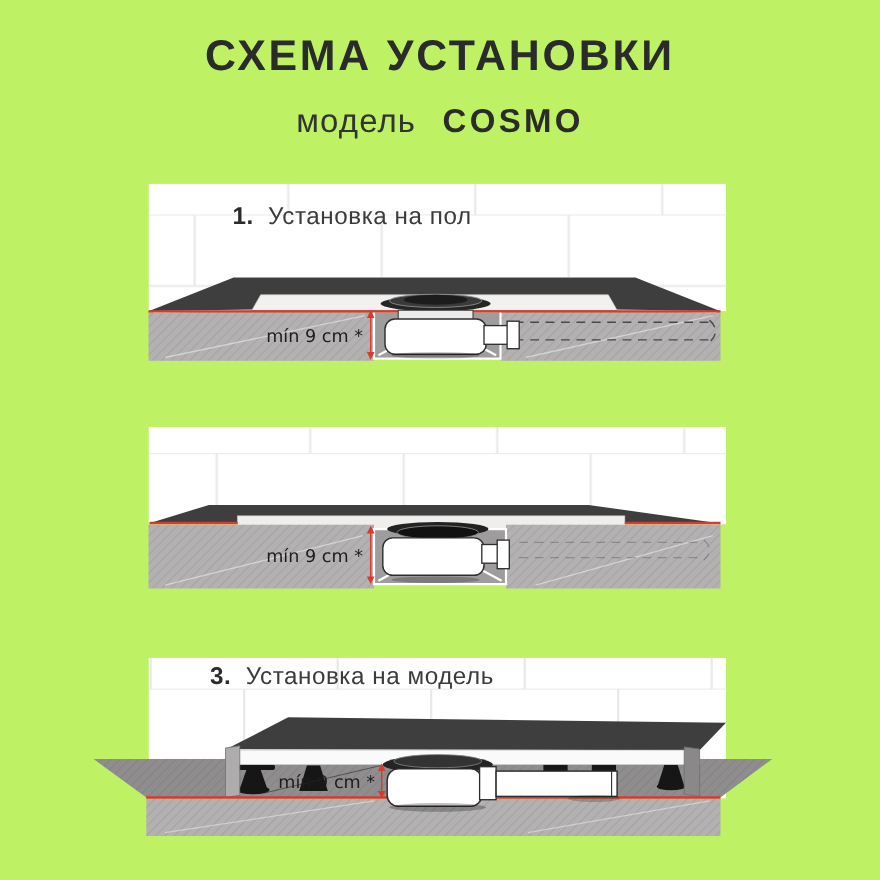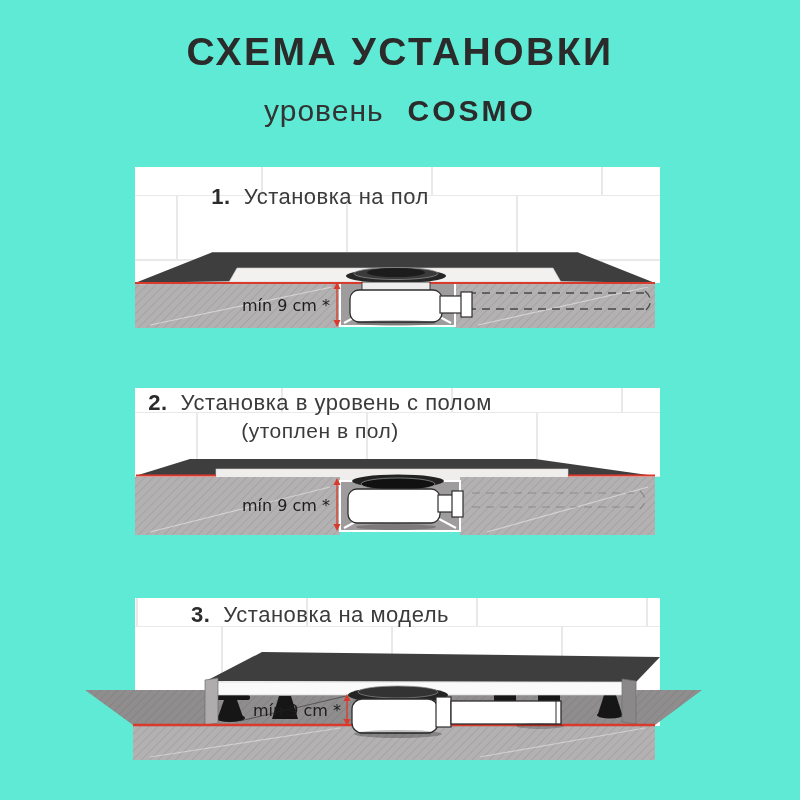--- a/index.html
+++ b/index.html
@@ -1,16 +1,16 @@
 <!DOCTYPE html>
 <html><head>
 <meta charset="utf-8">
 <style>
   html,body{margin:0;padding:0;background:#fff;}
-  #stage{position:relative;width:800px;height:800px;background:#5eead4;overflow:hidden;
+  #stage{position:relative;width:800px;height:800px;background:#bef264;overflow:hidden;
          font-family:"Liberation Sans","DejaVu Sans",sans-serif;}
   .abs{position:absolute;}
   
   .main-title{top:30px;left:0;width:800px;text-align:center;
     font-size:39px;font-weight:800;letter-spacing:2.5px;color:#2b2b2b;z-index:5;}
   .model-line{top:94px;left:0;width:800px;text-align:center;color:#2b2b2b;z-index:5;}
   .model-prefix{font-size:30px;font-weight:300;letter-spacing:1px;color:#333;}
   .model-name{font-size:30px;font-weight:800;letter-spacing:3px;margin-left:24px;}
   
   .sec-title{left:0;width:640px;text-align:center;color:#3b3b3b;z-index:3;
@@ -22,21 +22,21 @@
   svg.diagram{z-index:2;left:0;}
   .dim-text{font-family:"DejaVu Sans","Liberation Sans",sans-serif;font-size:16px;fill:#1c1c1c;}
 </style>
 </head>
 <body>
 
 <div id="stage">
 
   <div class="abs main-title">СХЕМА УСТАНОВКИ</div>
   <div class="abs model-line">
-    <span class="model-prefix">уровень</span><span class="model-name">COSMO</span>
+    <span class="model-prefix">модель</span><span class="model-name">COSMO</span>
   </div>
 
   <svg class="abs tiles" style="left:135px;top:167px;" width="525" height="116">
     <defs>
       <pattern id="tileP1" width="170" height="130" patternUnits="userSpaceOnUse" patternTransform="translate(0,28)">
         <rect width="170" height="130" fill="#ffffff"></rect>
         <path d="M0 0 H170 M0 65 H170 M42 0 V65 M127 65 V130" stroke="#e9e9e9" stroke-width="2" fill="none"></path>
       </pattern>
     </defs>
     <rect width="525" height="116" fill="url(#tileP1)"></rect>
@@ -59,24 +59,20 @@
         <path d="M0 0 H170 M0 65 H170 M42 0 V65 M127 65 V130" stroke="#e9e9e9" stroke-width="2" fill="none"></path>
       </pattern>
     </defs>
     <rect width="525" height="128" fill="url(#tileP3)"></rect>
   </svg>
 
   <div class="abs sec-title" style="top:183px;">
     <span class="sec-num">1.</span><span>Установка на пол</span>
   </div>
 
-  <div class="abs sec-title" style="top:389px;">
-    <span class="sec-num">2.</span><span>Установка в уровень с полом</span>
-    <span class="sec-sub">(утоплен в пол)</span>
-  </div>
 
   <div class="abs sec-title" style="top:601px;">
     <span class="sec-num">3.</span><span>Установка на модель</span>
   </div>
 
   <svg class="abs diagram" style="top:160px;" width="800" height="180" viewBox="0 0 800 180">
     <defs>
       <pattern id="hatchA1" width="6" height="6" patternUnits="userSpaceOnUse" patternTransform="rotate(45)">
         <rect width="6" height="6" fill="#b3b1b1"></rect>
           <line x1="0" y1="0" x2="0" y2="6" stroke="rgba(0,0,0,0.08)" stroke-width="2"></line>

